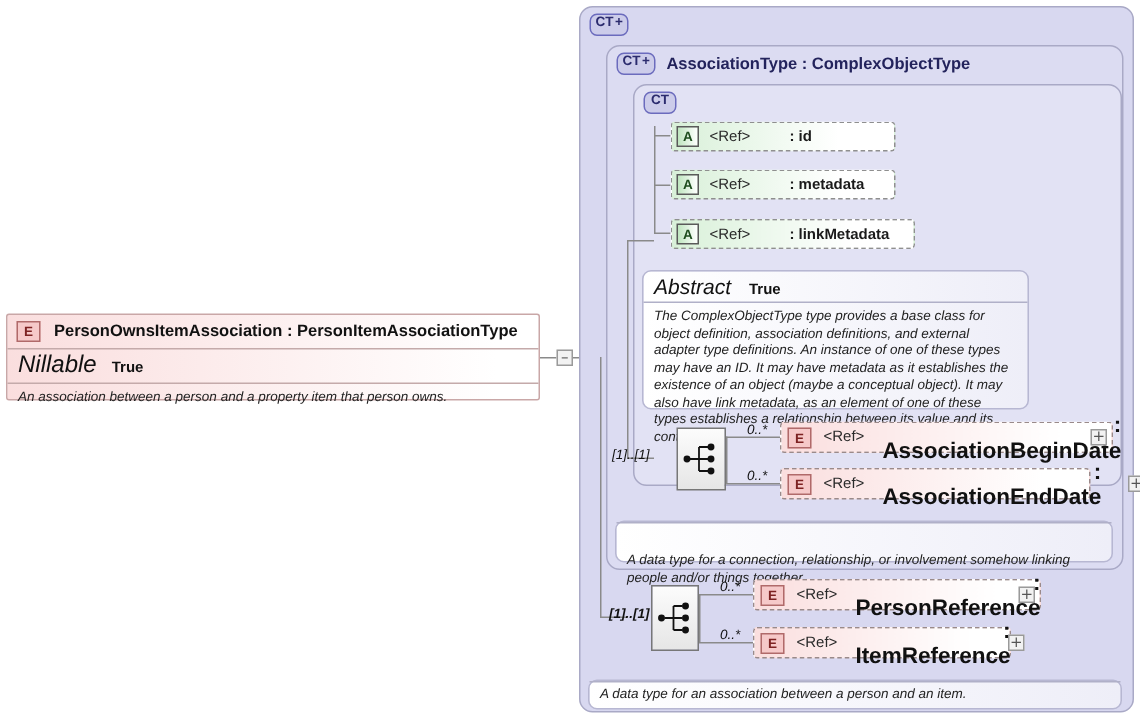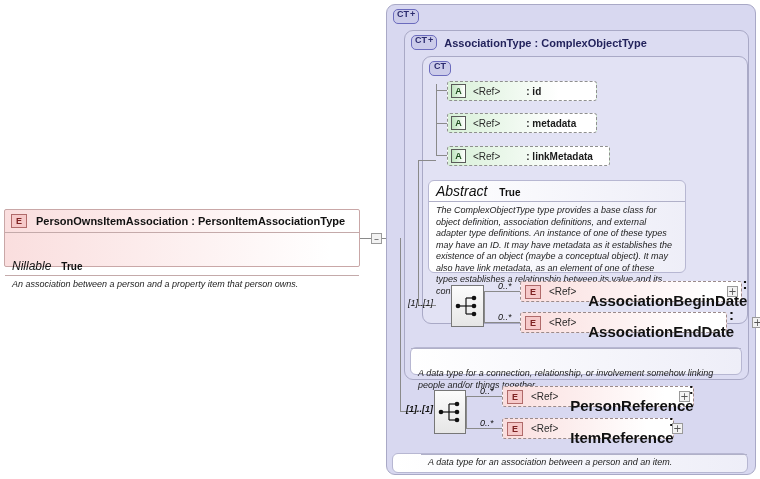--- a/index.html
+++ b/index.html
@@ -132,21 +132,21 @@
     border-bottom: 1px solid #c4aaaa;
   }
   .rootbox .rb-title {
     margin-left: 9px; font-size: 11px; font-weight: bold; color: #111;
   }
   .rootbox .rb-row {
     display: flex; align-items: baseline;
     padding: 2px 6px 2px 7px;
     border-bottom: 1px solid #c4aaaa;
   }
-  .rootbox .rb-key { font-size: 12px; font-style: italic; color: #111; margin-top: 24px; }
+  .rootbox .rb-key { font-size: 16px; font-style: italic; color: #111; }
   .rootbox .rb-val { font-size: 10px; font-weight: bold; color: #111; margin-left: 10px; }
   .rootbox .rb-doc {
     padding: 3px 7px 4px 7px;
     font-size: 9px; font-style: italic; color: #222;
   }
 
   
   .seqbox {
     position: absolute;
     border: 1px solid #777;
@@ -324,17 +324,17 @@
   </div>
   <div class="expander" style="left:679px; top:391px;">+</div>
 
   <div class="elemref" style="left:502px; top:418px; width:172px;">
     <span class="elemref-icon">E</span>
     <span class="elemref-ref">&lt;Ref&gt;</span>
     <span class="elemref-name">: ItemReference</span>
   </div>
   <div class="expander" style="left:672px; top:423px;">+</div>
 
-  <div class="docbox" style="left:392px; top:453px; width:356px; height:20px;padding-left:28px;">
+  <div class="docbox" style="left:392px; top:453px; width:356px; height:20px;">
     <div class="doctext" style="border-top:1px solid #b0b0c8; padding-top:2px;">A data type for an association between a person and an item.</div>
   </div>
 
 </div>
 
 </body></html>

